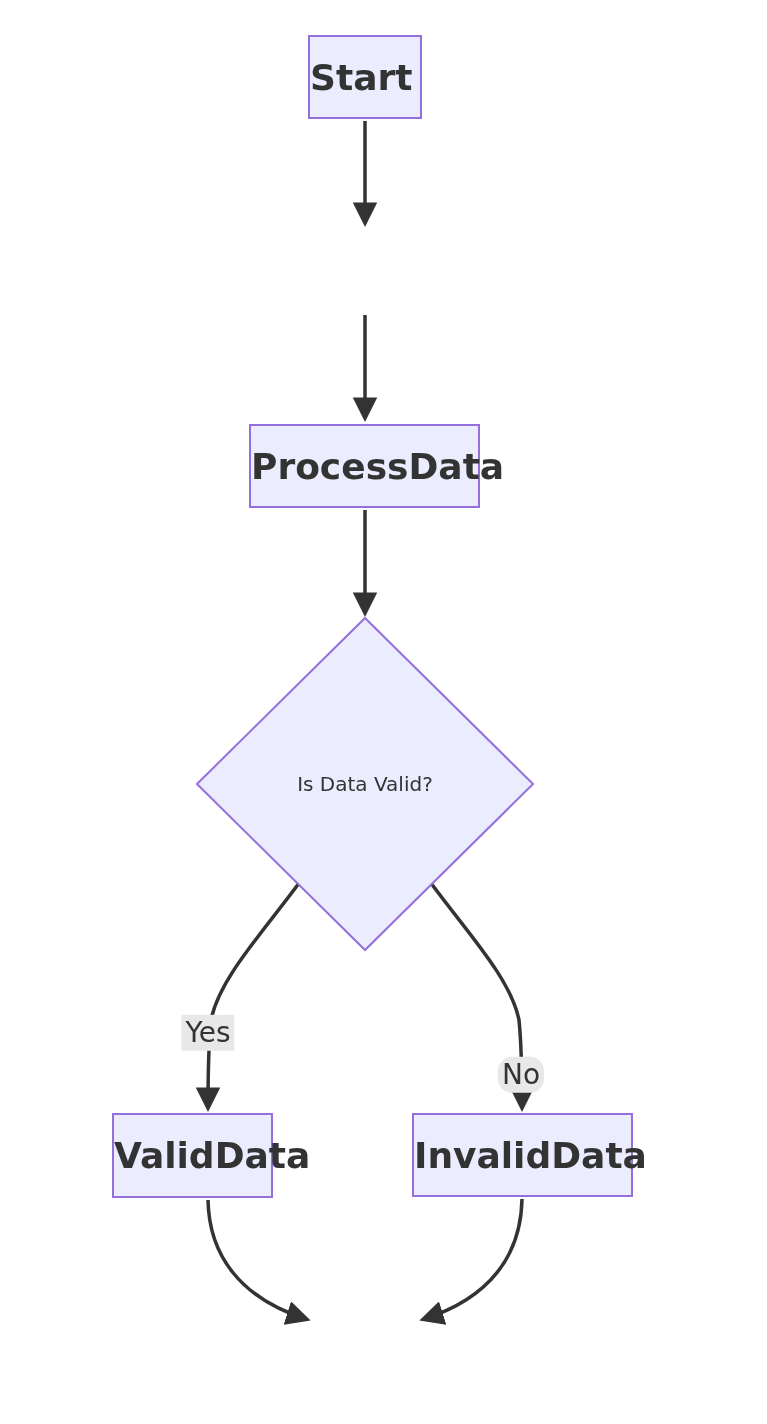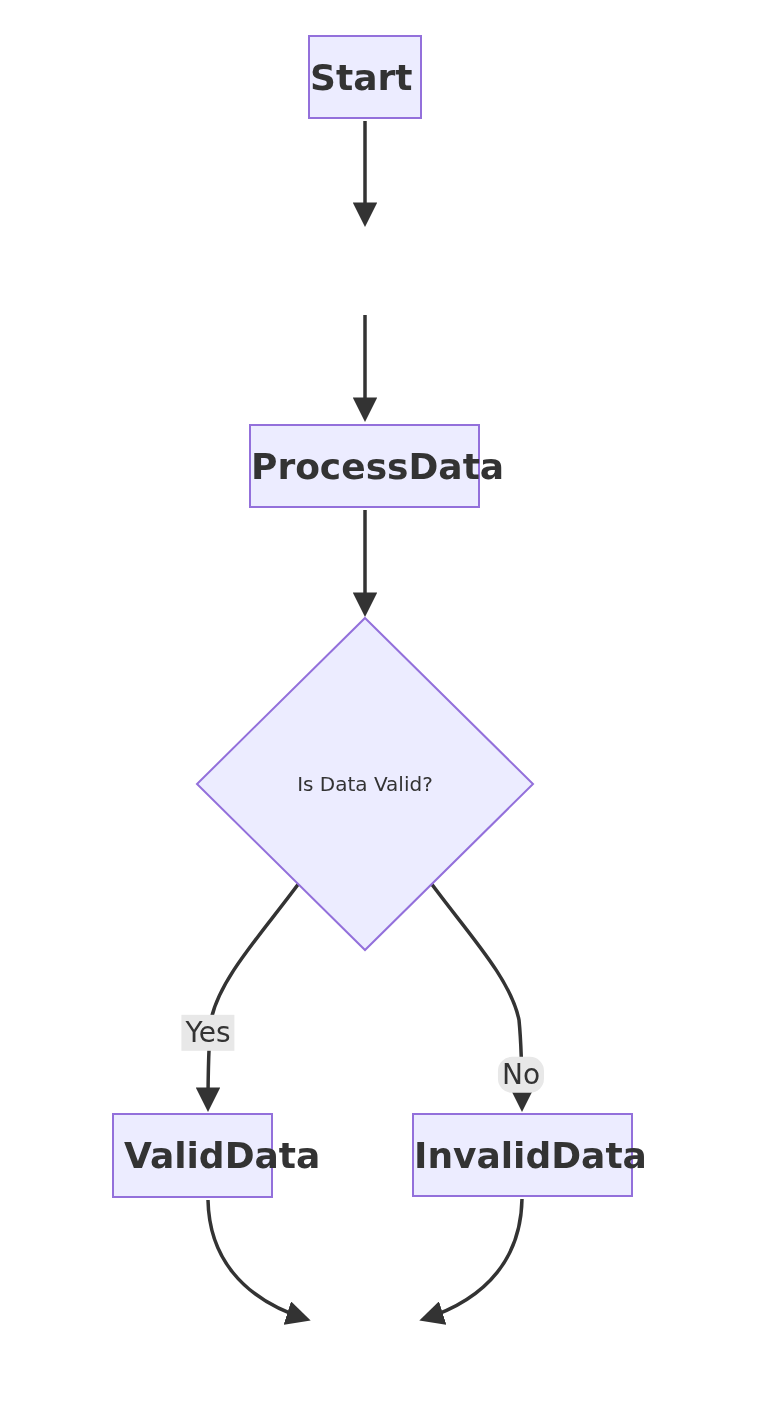--- a/index.html
+++ b/index.html
@@ -105,21 +105,21 @@
   </div>
 
   <div class="edge-label" style="left:208px; top:1033px;">
     <span>Yes</span>
   </div>
 
   <div class="edge-label" style="left:521px; top:1075px;border-radius:14px;">
     <span>No</span>
   </div>
 
-  <div class="node" style="left:112px; top:1113px; width:161px; height:85px;padding-left:10px;">
+  <div class="node" style="left:112px; top:1113px; width:161px; height:85px;">
     <span>ValidData</span>
   </div>
 
   <div class="node" style="left:412px; top:1113px; width:221px; height:84px;">
     <span>InvalidData</span>
   </div>
 
 
 </div>
 

